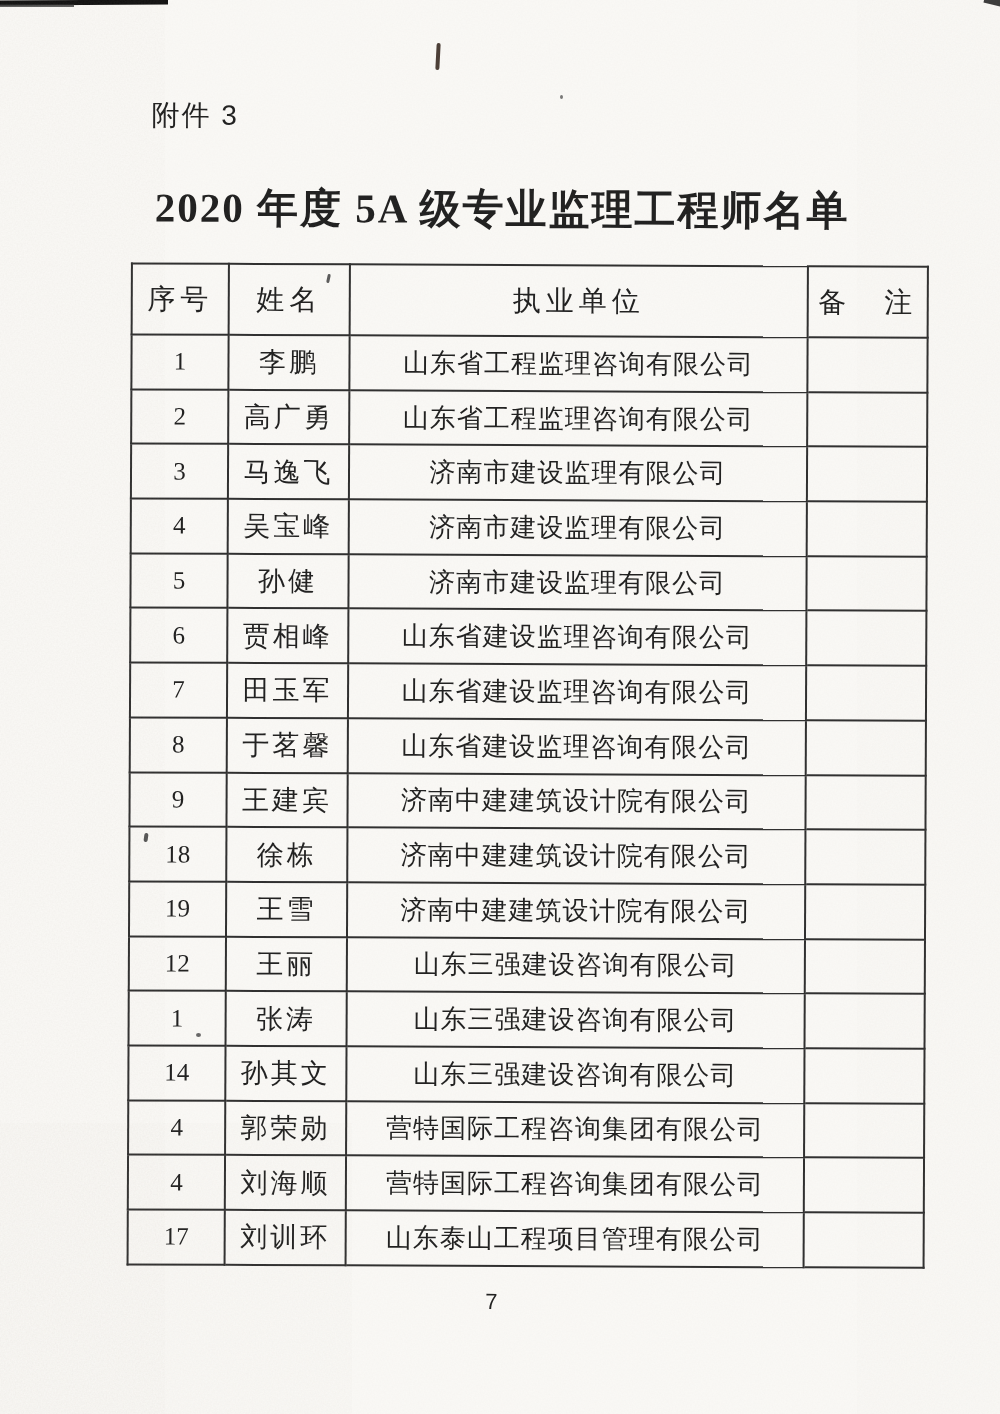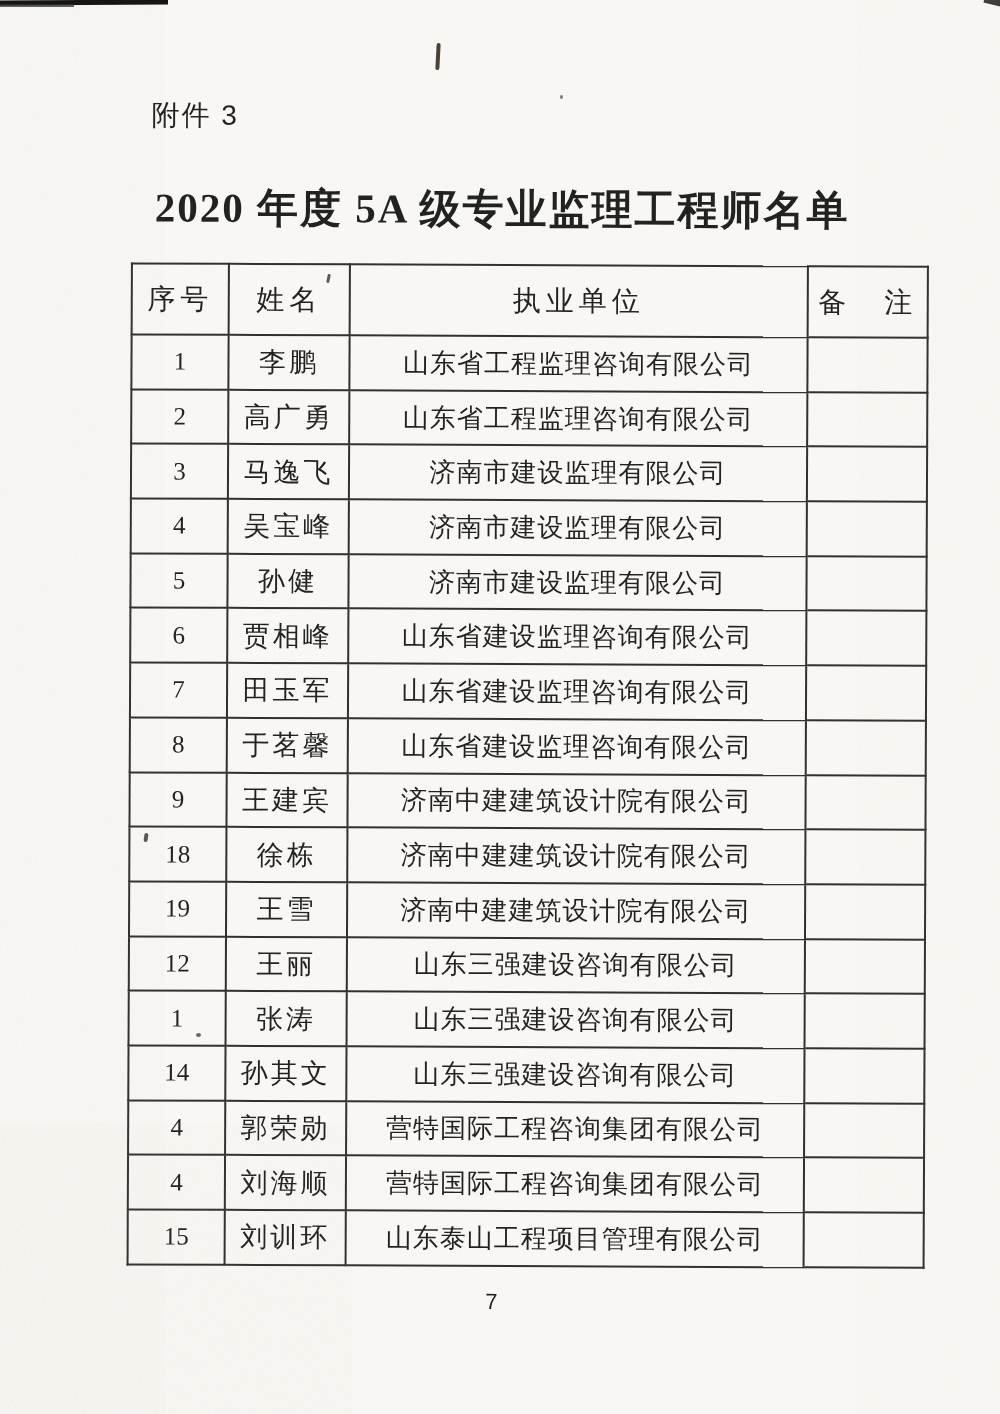--- a/index.html
+++ b/index.html
@@ -189,21 +189,21 @@
             <td class="col-company">营特国际工程咨询集团有限公司</td>
             <td class="col-remark"></td>
           </tr>
           <tr>
             <td class="col-no">4</td>
             <td class="col-name">刘海顺</td>
             <td class="col-company">营特国际工程咨询集团有限公司</td>
             <td class="col-remark"></td>
           </tr>
           <tr>
-            <td class="col-no">15</td>
+            <td class="col-no">17</td>
             <td class="col-name">刘训环</td>
             <td class="col-company">山东泰山工程项目管理有限公司</td>
             <td class="col-remark"></td>
           </tr>
         </tbody>
     </table>
 
     <div class="page-number">7</div>
   </div>
 

